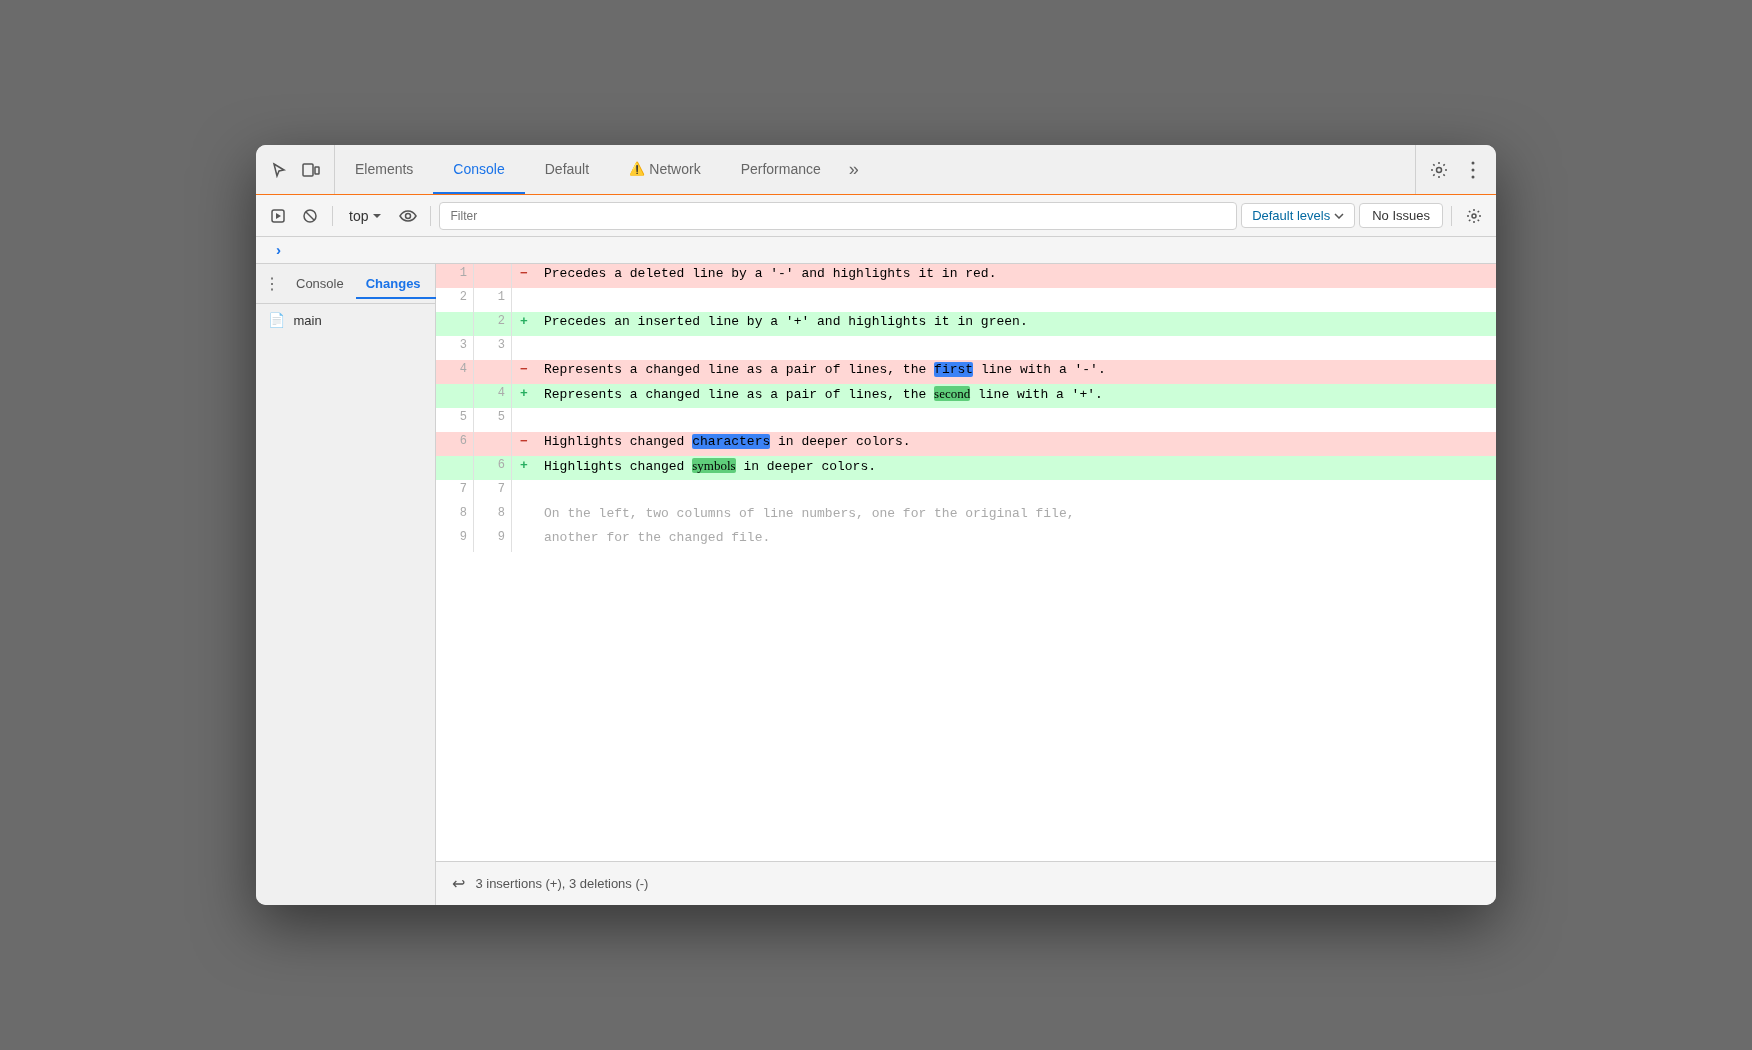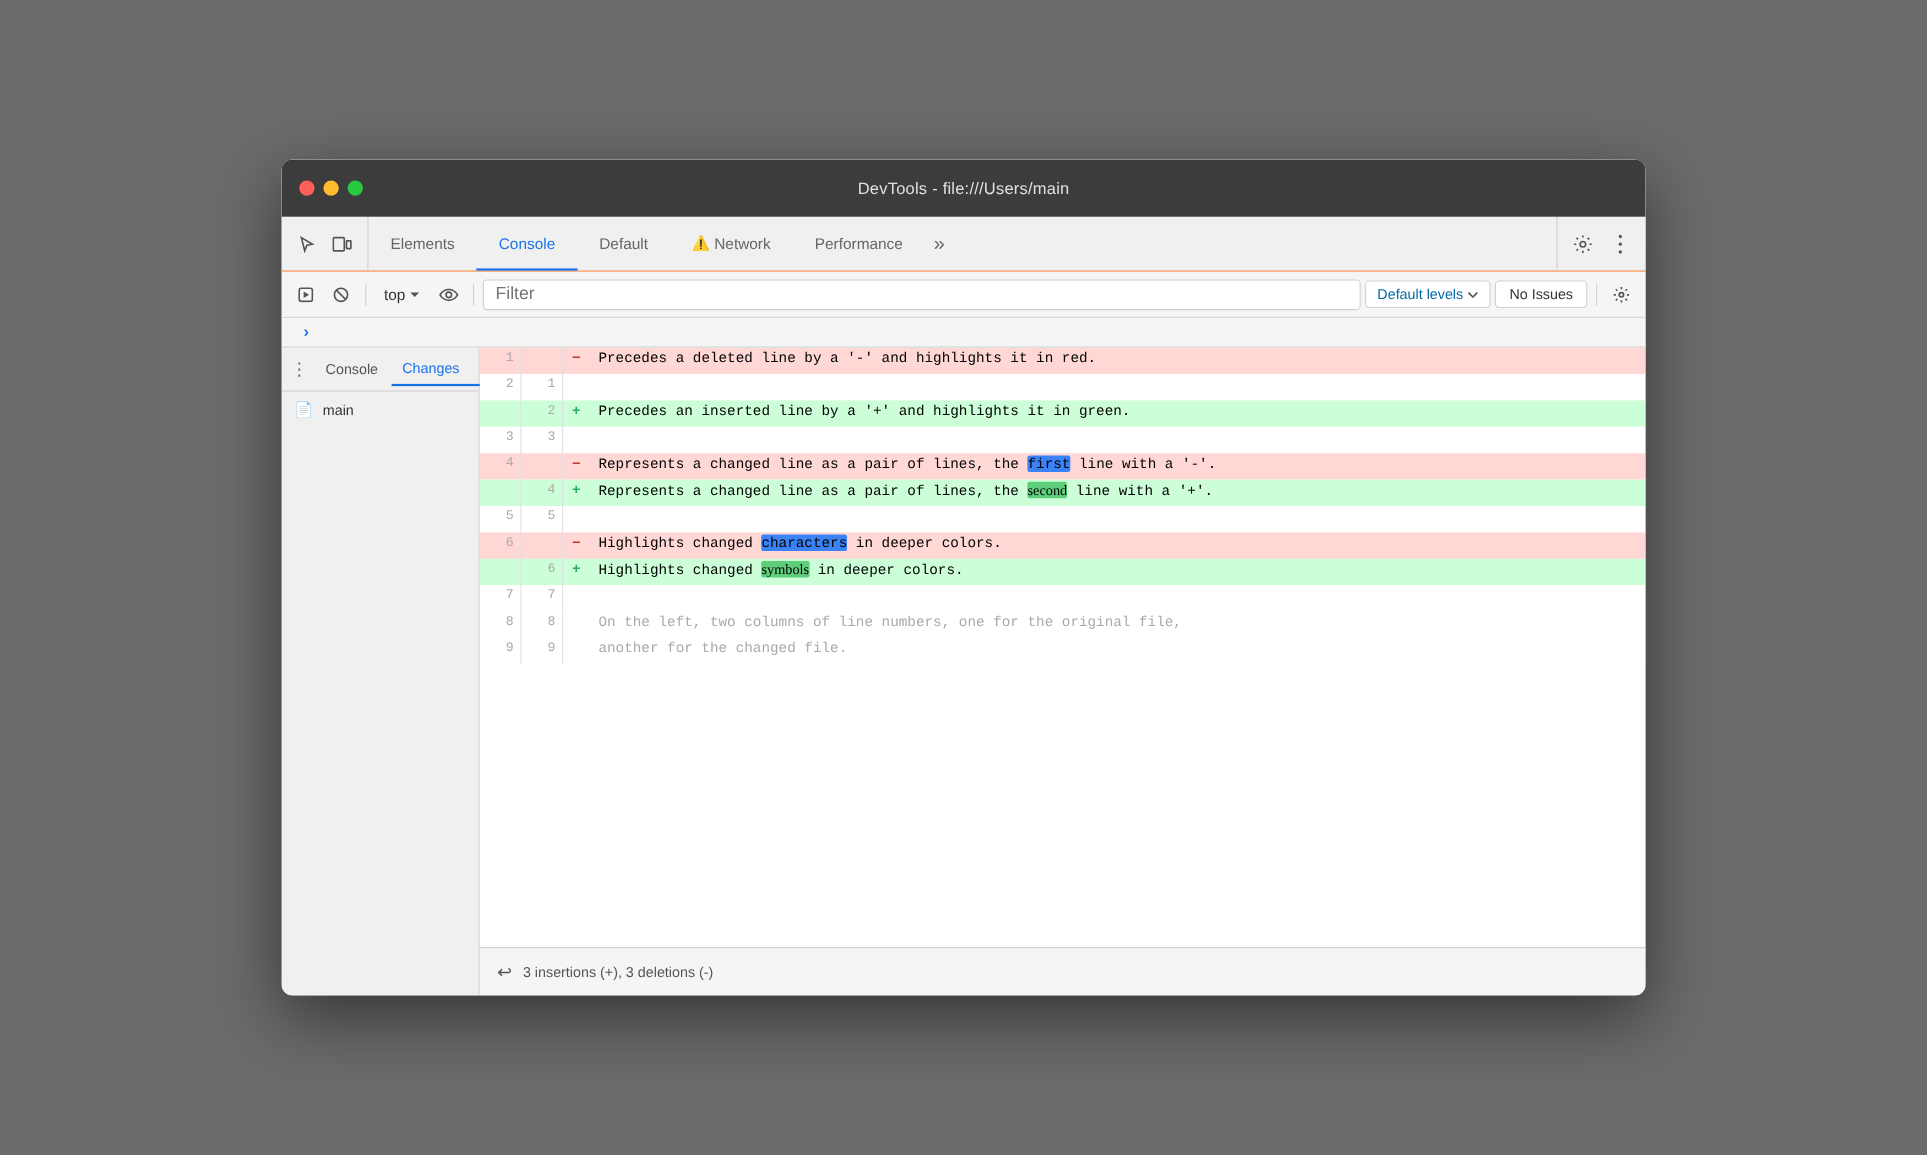--- a/index.html
+++ b/index.html
@@ -156,21 +156,21 @@
       cursor: pointer;
       font-size: 14px;
       color: #333;
     }
     .filter-input {
       flex: 1;
       height: 28px;
       border: 1px solid #d0d0d0;
       border-radius: 4px;
       padding: 0 10px;
-      font-size: 16px;
+      font-size: 12px;
       background: white;
       outline: none;
       color: #aaa;
     }
     .default-levels-btn {
       display: flex;
       align-items: center;
       gap: 4px;
       padding: 4px 10px;
       border: 1px solid #d0d0d0;
@@ -240,22 +240,23 @@
       border-radius: 4px;
     }
     .sidebar-tab.active {
       color: #1a73e8;
       font-weight: 500;
       border-bottom: 2px solid #1a73e8;
       border-radius: 0;
     }
     .sidebar-tab-changes {
       display: flex;
-      align-items: center;
+      align-items: flex-end;
       gap: 20px;
+      font-weight: bold;
     }
     .sidebar-close-btn {
       width: 16px;
       height: 16px;
       display: flex;
       align-items: center;
       justify-content: center;
       cursor: pointer;
       color: #888;
       font-size: 13px;
@@ -367,28 +368,20 @@
       font-size: 16px;
       color: #555;
       cursor: pointer;
     }
   </style>
 </head>
 <body>
 
 <div class="devtools-window">
 
-  <div class="title-bar">
-    <div class="window-controls">
-      <div class="traffic-light close"></div>
-      <div class="traffic-light minimize"></div>
-      <div class="traffic-light maximize"></div>
-    </div>
-    <div class="title-bar-title">DevTools - file:///Users/main</div>
-  </div>
 
   <div class="main-toolbar">
     <div class="toolbar-left-icons">
 
       <div class="toolbar-icon">
         <svg width="16" height="16" viewBox="0 0 16 16" fill="none">
           <path d="M3 2L13 8L8 9L6 14L3 2Z" stroke="#555" stroke-width="1.5" fill="none"></path>
         </svg>
       </div>
 

